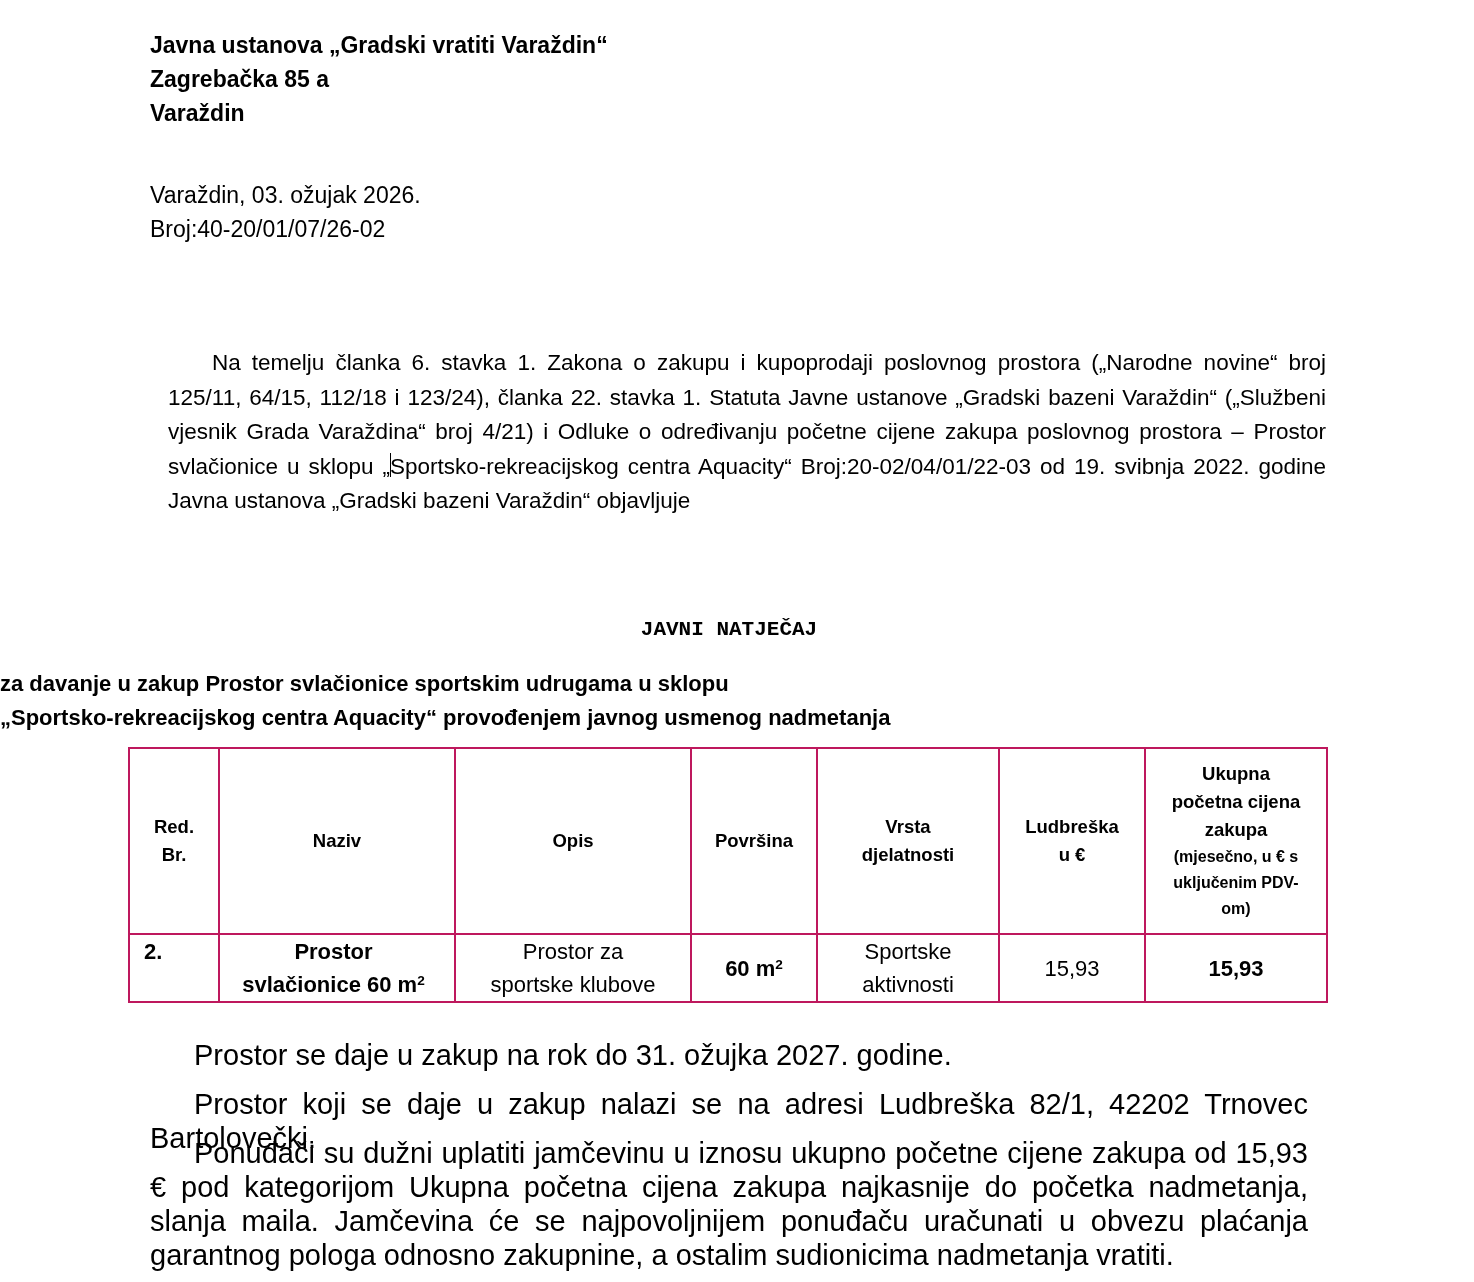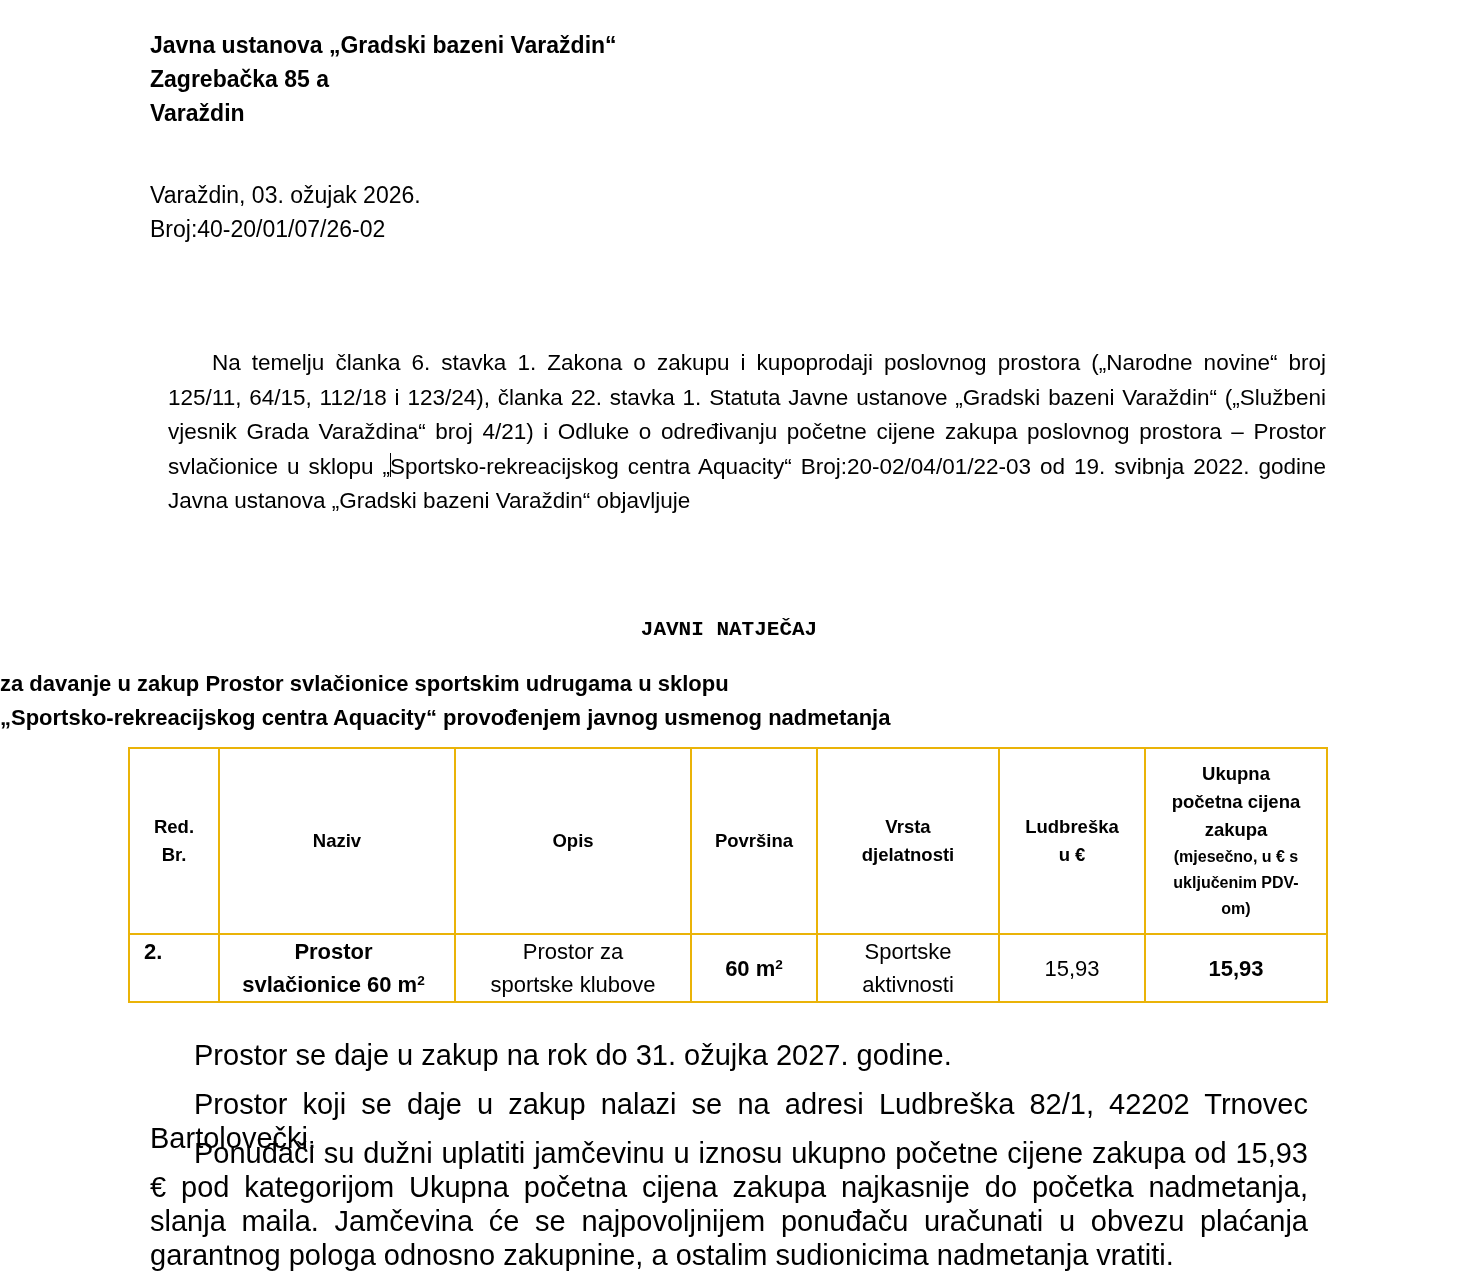--- a/index.html
+++ b/index.html
@@ -77,21 +77,21 @@
 
     
     .tbl {
       left: 128px;
       top: 747px;
       width: 1198px;
       border-collapse: collapse;
       table-layout: fixed;
     }
     .tbl th, .tbl td {
-      border: 2px solid #eab308;
+      border: 2px solid #be185d;
       padding: 0 21px;
       text-align: center;
       vertical-align: middle;
     }
     .tbl th {
       height: 184px;
       font-size: 18.5px;
       font-weight: bold;
       line-height: 28px;
     }
@@ -120,21 +120,21 @@
       text-indent: 44px;
     }
     .p1 { top: 1038px; }
     .p2 { top: 1087px; }
     .p3 { top: 1136px; }
   </style>
 </head>
 <body>
 
 <div class="abs header">
-  <div>Javna ustanova „Gradski bazeni Varaždin“</div>
+  <div>Javna ustanova „Gradski vratiti Varaždin“</div>
   <div>Zagrebačka 85 a</div>
   <div>Varaždin</div>
 </div>
 
 <div class="abs dateblock">
   <div>Varaždin, 03. ožujak 2026.</div>
   <div>Broj:40-20/01/07/26-02</div>
 </div>
 
 <div class="abs intro"><span>Na temelju članka 6. stavka 1. Zakona o zakupu i kupoprodaji poslovnog prostora („Narodne novine“ broj 125/11, 64/15,  112/18 i 123/24), članka 22. stavka 1. Statuta Javne ustanove „Gradski bazeni Varaždin“ („Službeni vjesnik Grada Varaždina“ broj 4/21) i Odluke o određivanju početne cijene zakupa poslovnog prostora –  Prostor svlačionice u  sklopu „</span><span class="cursor-mark"></span><span>Sportsko-rekreacijskog centra Aquacity“ Broj:20-02/04/01/22-03 od   19. svibnja 2022. godine Javna ustanova „Gradski bazeni Varaždin“ objavljuje</span></div>

